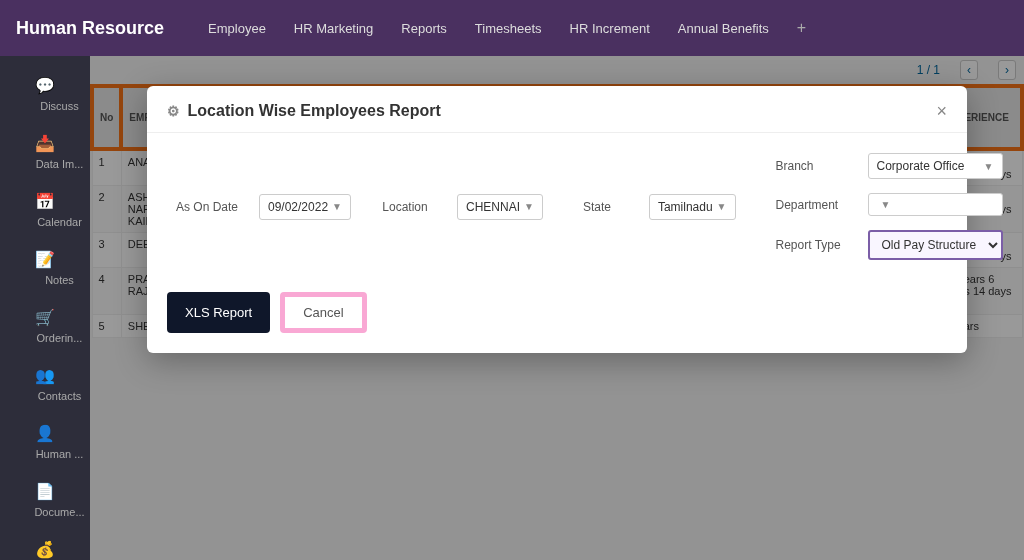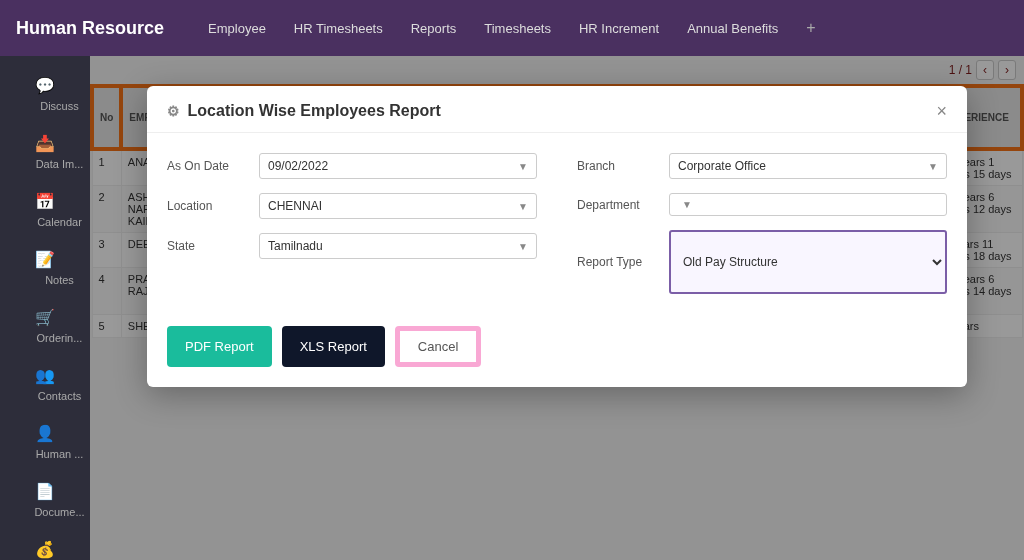--- a/index.html
+++ b/index.html
@@ -156,21 +156,21 @@
       background: #fff;
       display: flex;
       align-items: center;
       justify-content: space-between;
       cursor: pointer;
     }
     .form-control-select {
       flex: 1;
       border: 2px solid #7b5ea7;
       border-radius: 3px;
-      padding: 22px 8px;
+      padding: 5px 8px;
       font-size: 12px;
       color: #333;
       background: #f9f6ff;
     }
     .dropdown-arrow {
       color: #888;
       font-size: 10px;
       margin-left: 4px;
     }
 
@@ -242,21 +242,21 @@
       font-size: 12px;
     }
   </style>
 </head>
 <body>
 
 <div class="topbar">
   <span class="topbar-title">Human Resource</span>
   <div class="topbar-nav">
     <span class="topbar-nav-item">Employee</span>
-    <span class="topbar-nav-item">HR Timesheets</span>
+    <span class="topbar-nav-item">HR Marketing</span>
     <span class="topbar-nav-item">Reports</span>
     <span class="topbar-nav-item">Timesheets</span>
     <span class="topbar-nav-item">HR Increment</span>
     <span class="topbar-nav-item">Annual Benefits</span>
     <span class="topbar-plus">+</span>
   </div>
 </div>
 
 <div class="layout">
 
@@ -296,21 +296,21 @@
     <div class="sidebar-item">
       <span class="sidebar-icon">💰</span>
       <span class="sidebar-label">Sales Ta...</span>
     </div>
 
   </div>
 
   <div class="main">
 
     <div class="bg-table-wrapper">
-      <div style="position:absolute;top:4px;right:8px;display:flex;align-items:center;gap:4px;font-size:12px;color:#7f1d1d;z-index:1;">
+      <div style="position:absolute;top:4px;right:8px;display:flex;align-items:center;gap:20px;font-size:12px;color:#0369a1;z-index:1;">
         <span>1 / 1</span>
         <span class="pag-btn">‹</span>
         <span class="pag-btn">›</span>
       </div>
       <div style="margin-top:28px;">
         <table class="bg-table">
           <thead>
             <tr>
               <th>No</th>
               <th>EMPLOYEE</th>
@@ -407,21 +407,21 @@
         <div class="modal-header">
           <div class="modal-title">
             <span class="modal-title-icon">⚙</span>
             <span>Location Wise Employees Report</span>
           </div>
           <span class="modal-close">×</span>
         </div>
         <div class="modal-body">
           <div class="form-grid">
 
-            <div style="display:flex;flex-direction:column;gap:14px;">
+            <div style="display:flex;gap:14px;text-align:center;">
               <div class="form-row">
                 <span class="form-label">As On Date</span>
                 <div class="form-control">
                   <span>09/02/2022</span>
                   <span class="dropdown-arrow">▼</span>
                 </div>
               </div>
               <div class="form-row">
                 <span class="form-label">Location</span>
                 <div class="form-control">
@@ -453,21 +453,20 @@
                 </div>
               </div>
               <div class="form-row">
                 <span class="form-label">Report Type</span>
                 <select class="form-control-select"><option>Old Pay Structure</option></select>
               </div>
             </div>
           </div>
 
           <div class="modal-actions">
-            <button class="btn btn-pdf">PDF Report</button>
             <button class="btn btn-xls">XLS Report</button>
             <button class="btn btn-cancel">Cancel</button>
           </div>
         </div>
       </div>
     </div>
   </div>
 
 </div>
 

